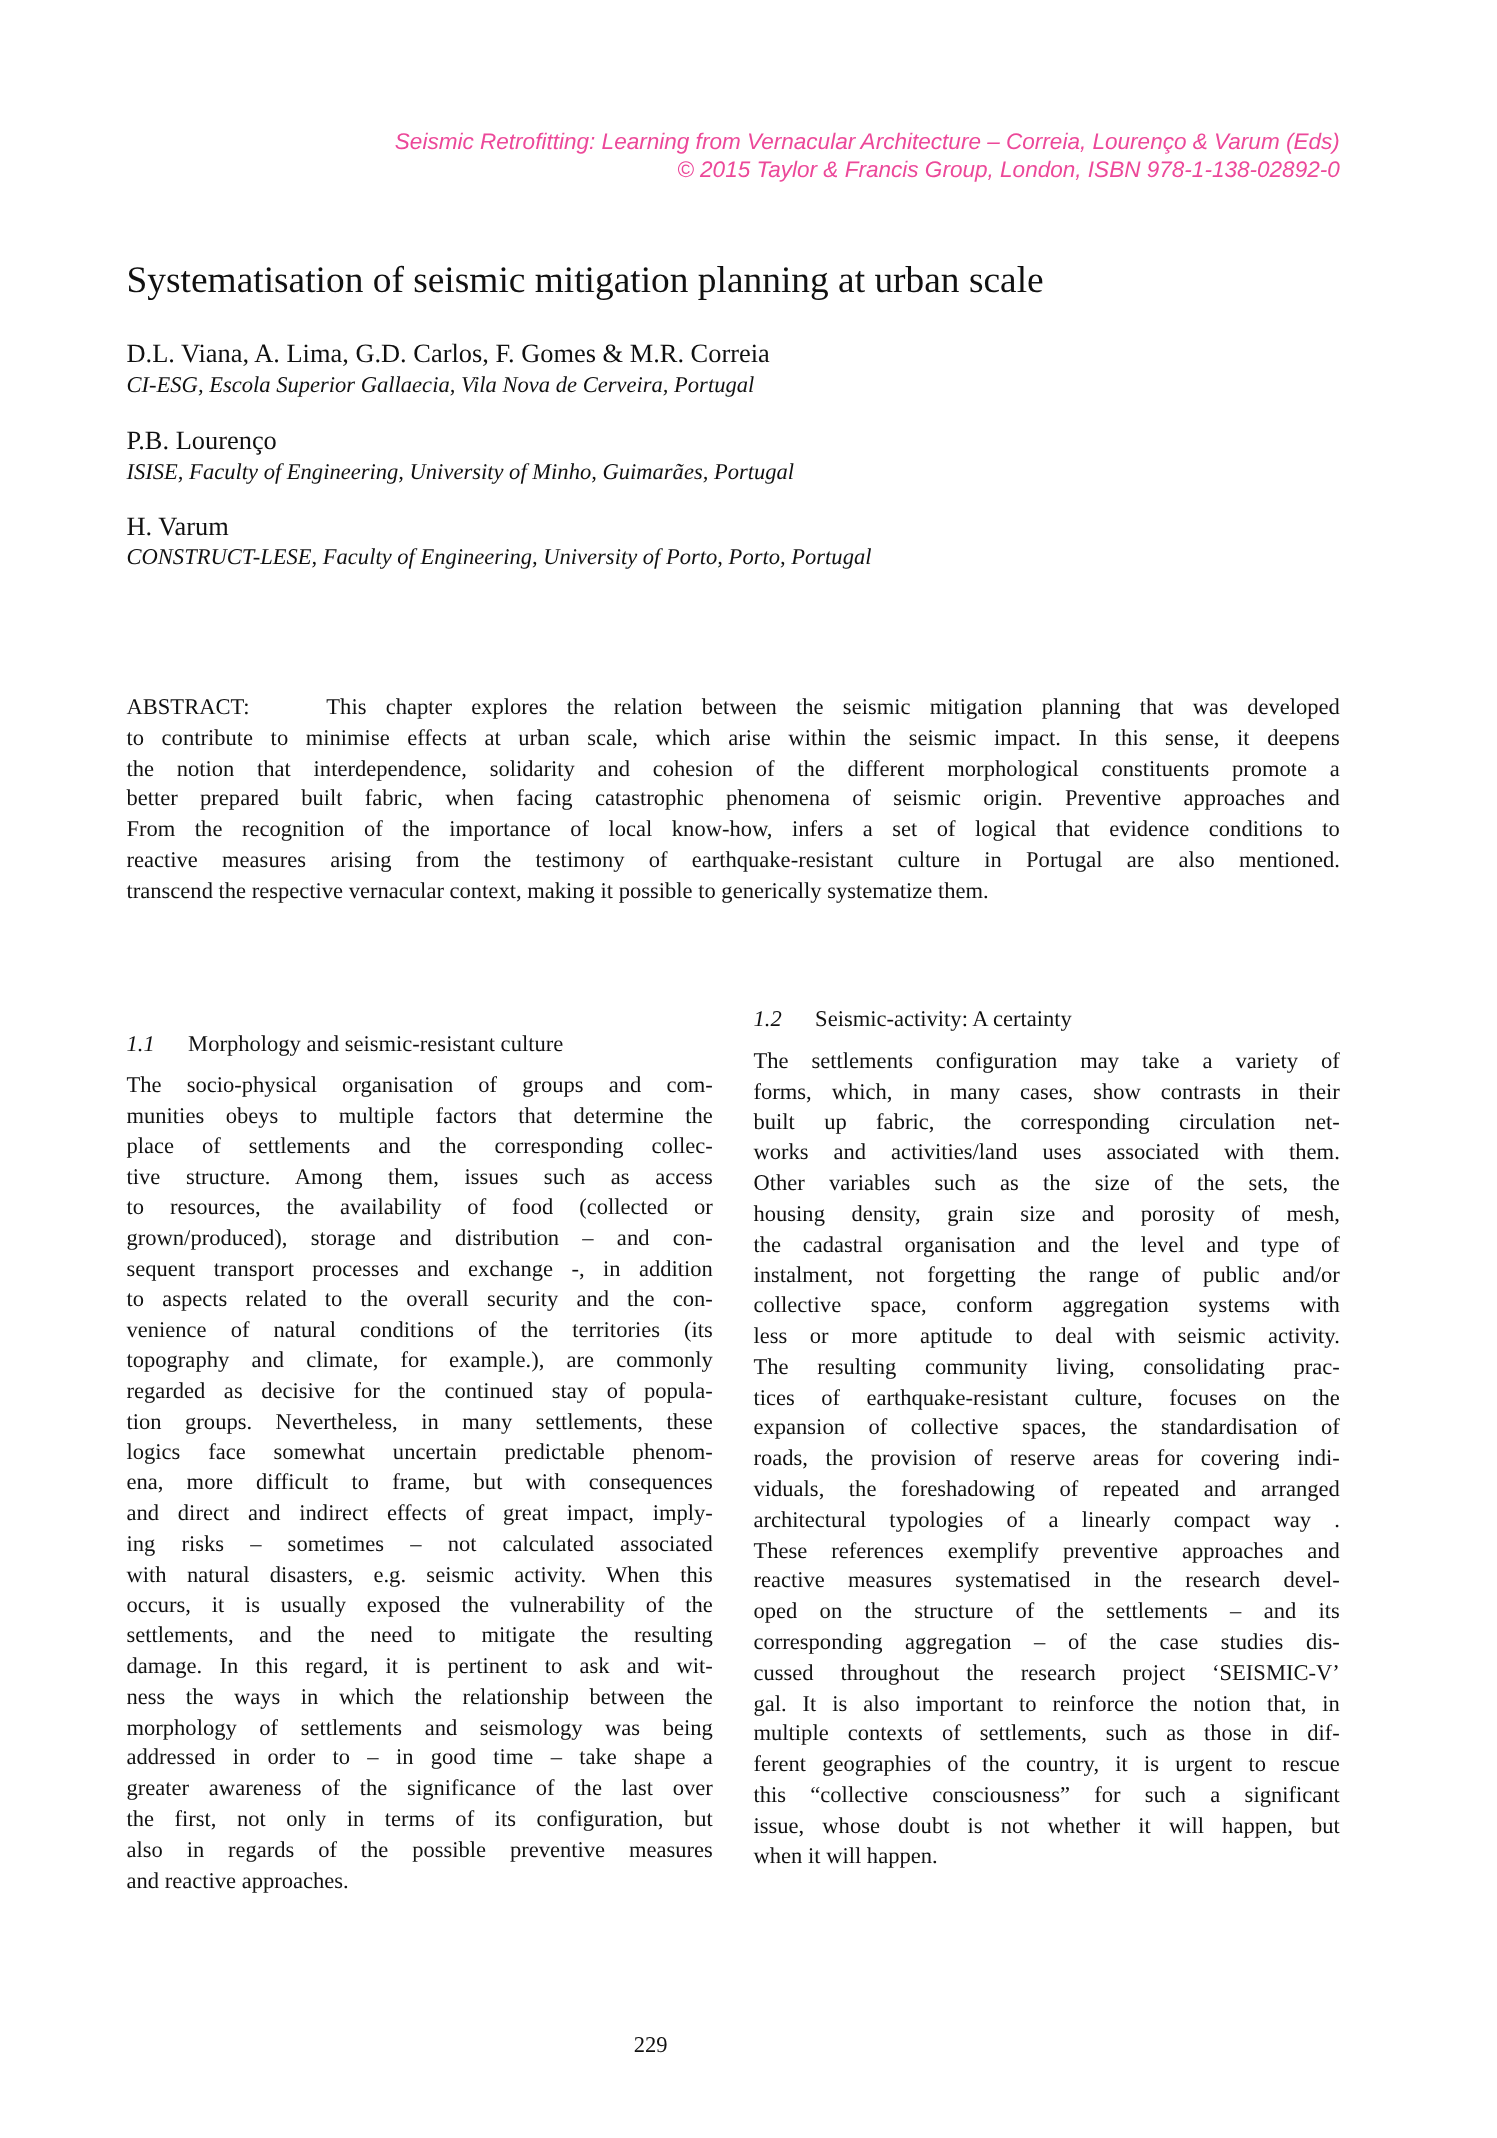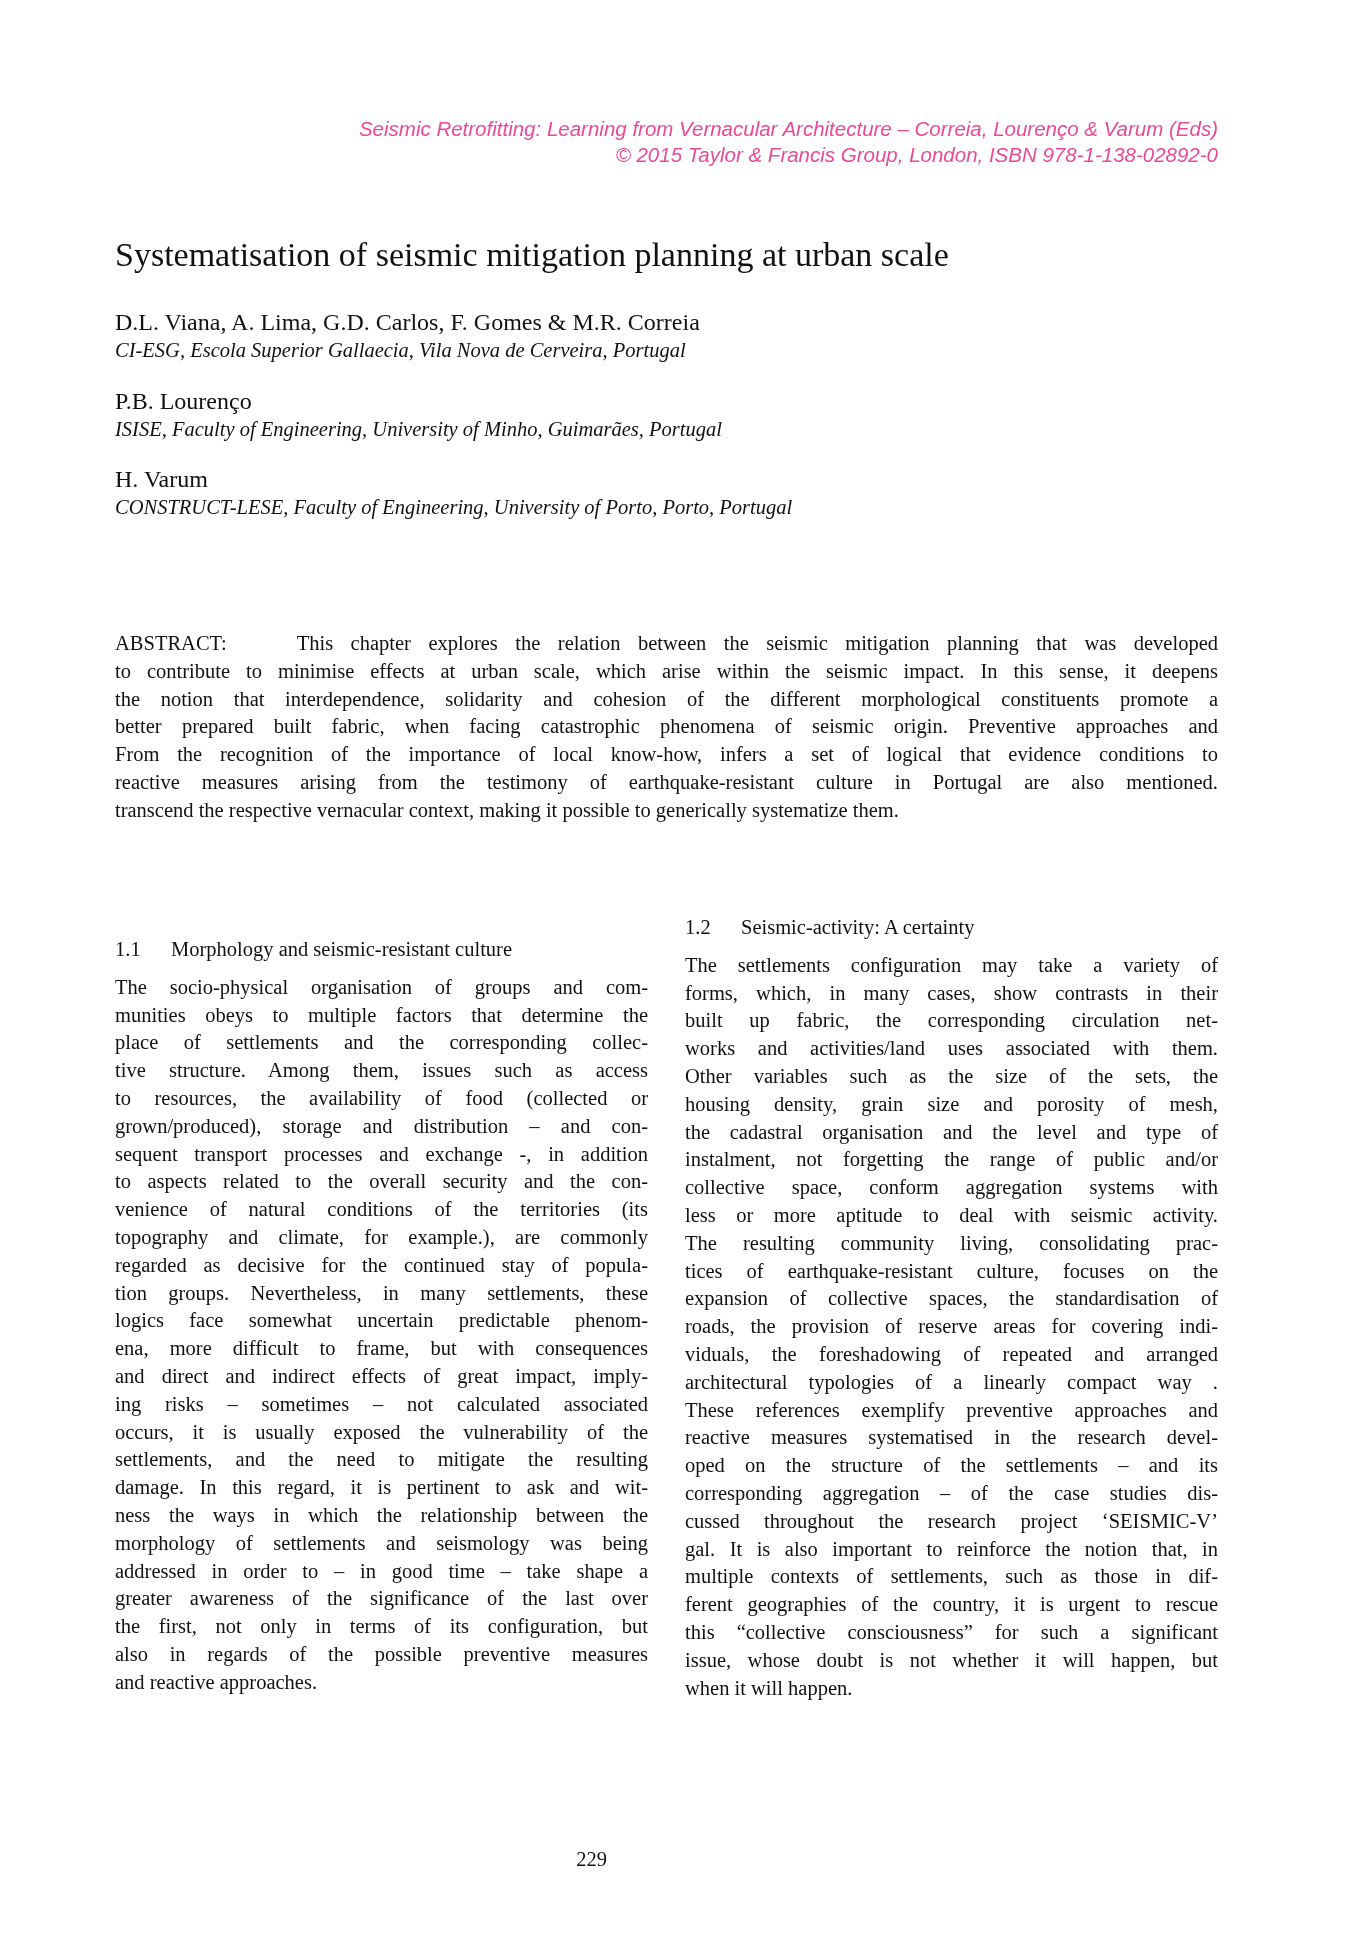--- a/index.html
+++ b/index.html
@@ -16,21 +16,21 @@
   .author-name { font-size: 24px; line-height: 30px; white-space: nowrap; }
   .affil { font-size: 20.5px; line-height: 26px; font-style: italic; white-space: nowrap; }
 
   #abstract { position: absolute; left: 115px; top: 630px; width: 1103px; font-size: 20.5px; line-height: 27.8px; }
 
   .col { position: absolute; width: 533px; font-size: 20.5px; line-height: 27.8px; }
   #col-left { left: 115px; top: 910px; }
   #col-right { left: 685px; top: 910px; }
 
   .heading { font-size: 20.5px; line-height: 27.8px; white-space: nowrap; }
-  .heading .num { display: inline-block; width: 56px; }
+  .heading .num { display: inline-block; width: 56px; font-style: italic; }
   .heading .sec-num-1 { display: inline-block; width: 32px; }
   .heading.italic-title .t { }
 
   .jline { display: block; height: 27.8px; text-align: justify; text-align-last: justify; white-space: normal; word-spacing: 0; }
   .jline.last { text-align-last: left; }
 
   #page-number { position: absolute; left: 0; width: 1183px; top: 1848px; text-align: center; font-size: 20.5px; }
 </style>
 </head>
 <body>
@@ -79,20 +79,21 @@
       <span class="jline">sequent transport processes and exchange -, in addition</span>
       <span class="jline">to aspects related to the overall security and the con-</span>
       <span class="jline">venience of natural conditions of the territories (its</span>
       <span class="jline">topography and climate, for example.), are commonly</span>
       <span class="jline">regarded as decisive for the continued stay of popula-</span>
       <span class="jline">tion groups. Nevertheless, in many settlements, these</span>
       <span class="jline">logics face somewhat uncertain predictable phenom-</span>
       <span class="jline">ena, more difficult to frame, but with consequences</span>
       <span class="jline">and direct and indirect effects of great impact, imply-</span>
       <span class="jline">ing risks – sometimes – not calculated associated</span>
+      <span class="jline">with natural disasters, e.g. seismic activity. When this</span>
       <span class="jline">occurs, it is usually exposed the vulnerability of the</span>
       <span class="jline">settlements, and the need to mitigate the resulting</span>
       <span class="jline">damage. In this regard, it is pertinent to ask and wit-</span>
       <span class="jline">ness the ways in which the relationship between the</span>
       <span class="jline">morphology of settlements and seismology was being</span>
       <span class="jline">addressed in order to – in good time – take shape a</span>
       <span class="jline">greater awareness of the significance of the last over</span>
       <span class="jline">the first, not only in terms of its configuration, but</span>
       <span class="jline">also in regards of the possible preventive measures</span>
       <span class="jline last">and reactive approaches.</span>

